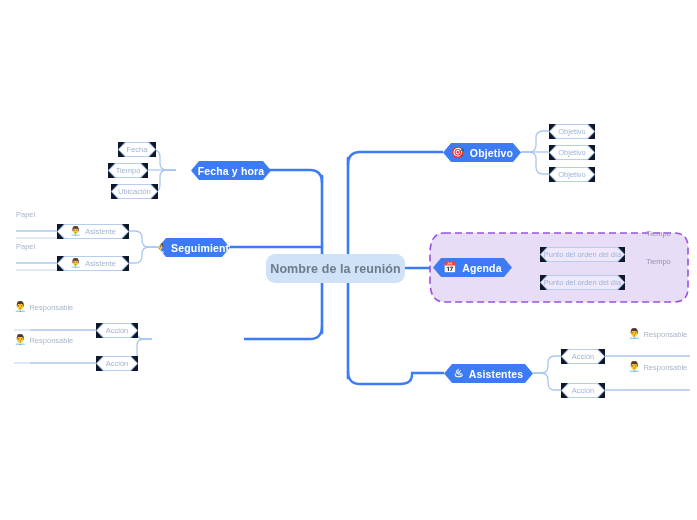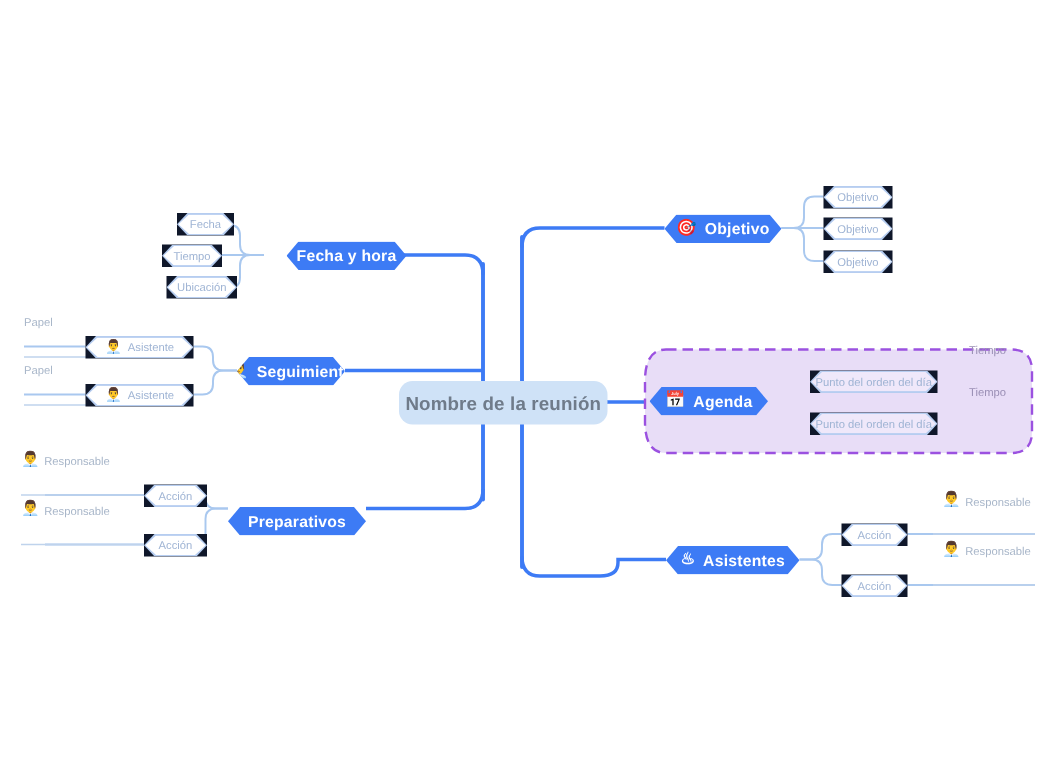--- a/index.html
+++ b/index.html
@@ -206,23 +206,20 @@
 
   <div class="hex1" style="left:191px; top:161px; width:80px; height:19px;">
     <span>Fecha y hora</span>
   </div>
 
   <div class="hex1" style="left:158px; top:238px; width:72px; height:19px;">
     <span class="emoji">👨‍💼</span>
     <span>Seguimiento</span>
   </div>
 
-  <div class="hex1" style="left:152px; top:338px; width:92px; height:19px;">
-    <span>Preparativos</span>
-  </div>
 
   <div class="hex1" style="left:443px; top:143px; width:78px; height:19px;">
     <span class="emoji">🎯</span>
     <span>Objetivo</span>
   </div>
 
   <div class="hex1" style="left:433px; top:258px; width:79px; height:19px;">
     <span class="emoji">📅</span>
     <span>Agenda</span>
   </div>

